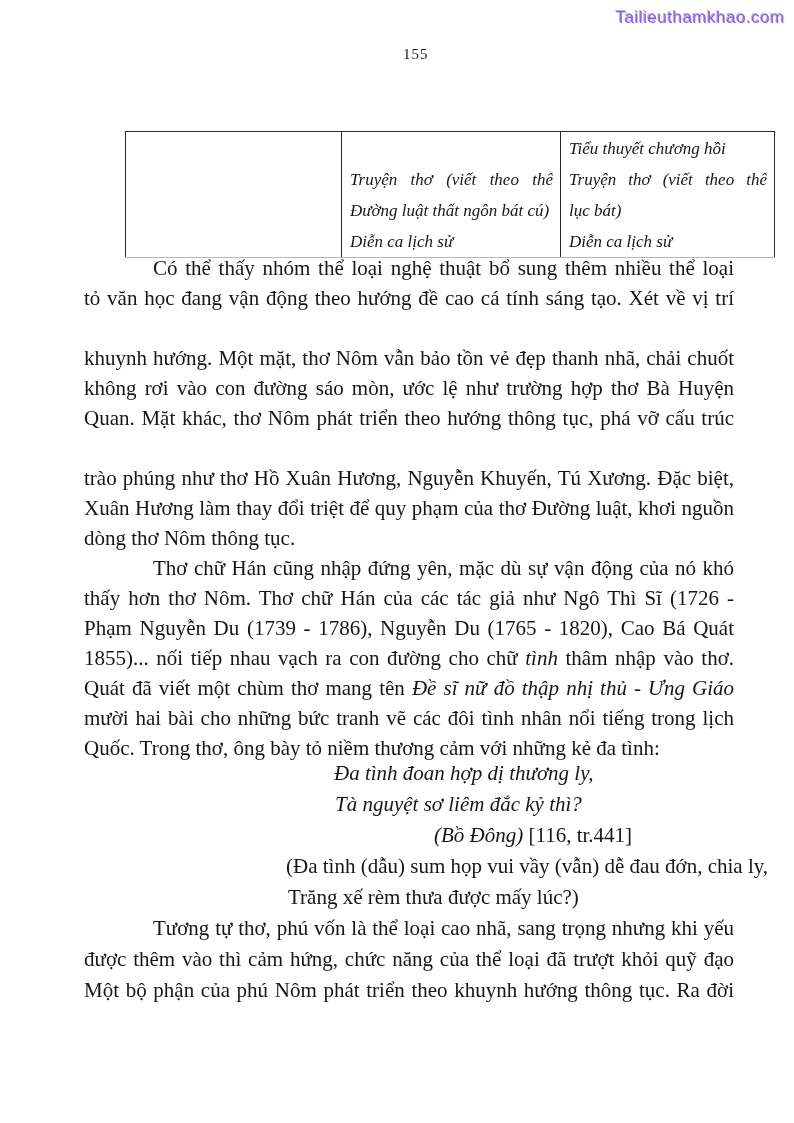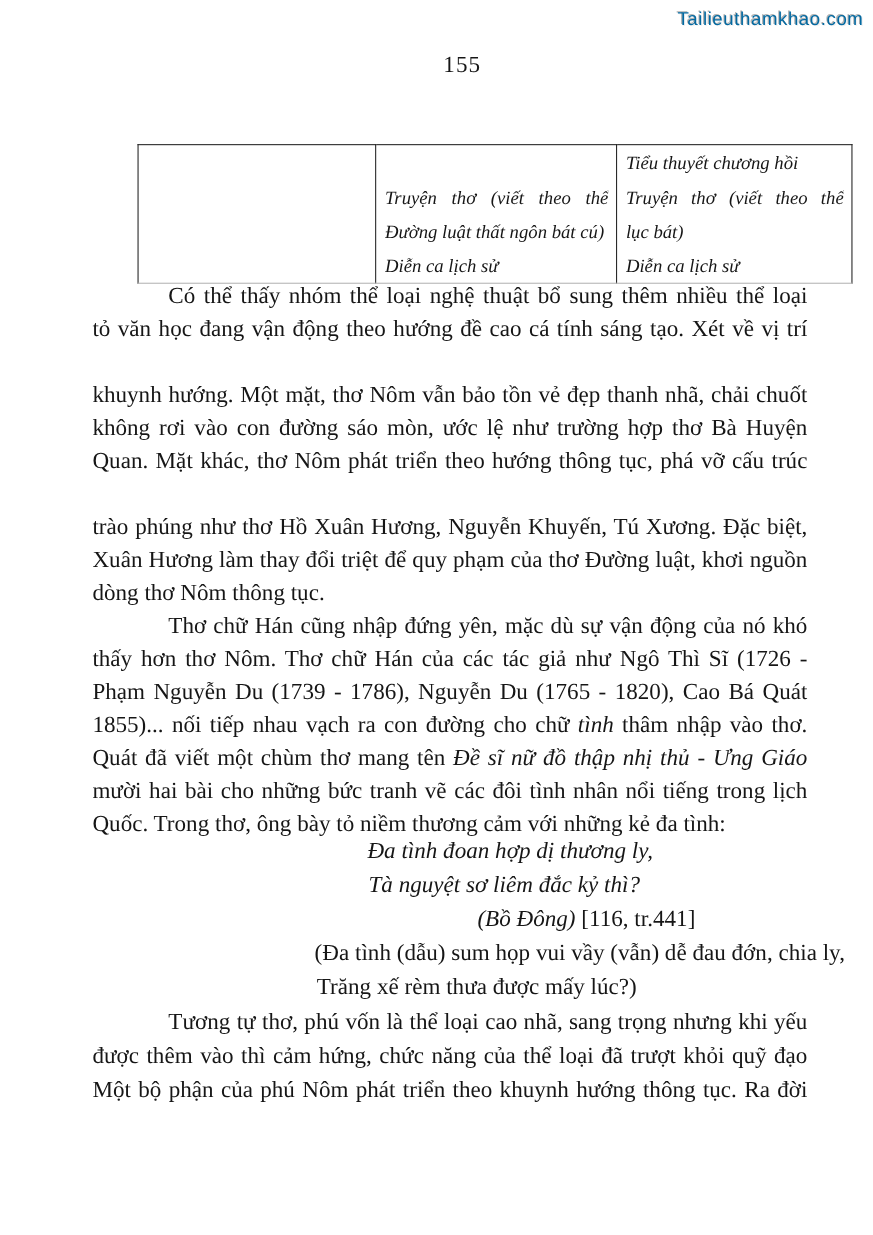--- a/index.html
+++ b/index.html
@@ -9,27 +9,27 @@
     margin:0 auto;
     background:#ffffff;
     font-family:"Liberation Serif", serif;
     color:#161616;
     overflow:hidden;
   }
   .watermark{
     position:absolute;top:8px;right:9px;
     font-family:"Liberation Sans", sans-serif;
     font-size:17px;
-    color:#0369a1;
+    color:#8b5cf6;
     text-shadow:-1px -1px 0 #b2b2b2, 1px 1px 0 #f2f2f2;
     letter-spacing:.5px;
   }
   .page-number{
     position:absolute;top:46px;left:403px;
-    font-size:21px;letter-spacing:1px;
+    font-size:15px;letter-spacing:1px;
   }
   
   .doc-table{
     position:absolute;left:125px;top:131px;
     width:601px;height:120px;
     border-collapse:collapse;table-layout:fixed;
     font-size:17px;
   }
   .doc-table td{
     border:1px solid #2a2a2a;

